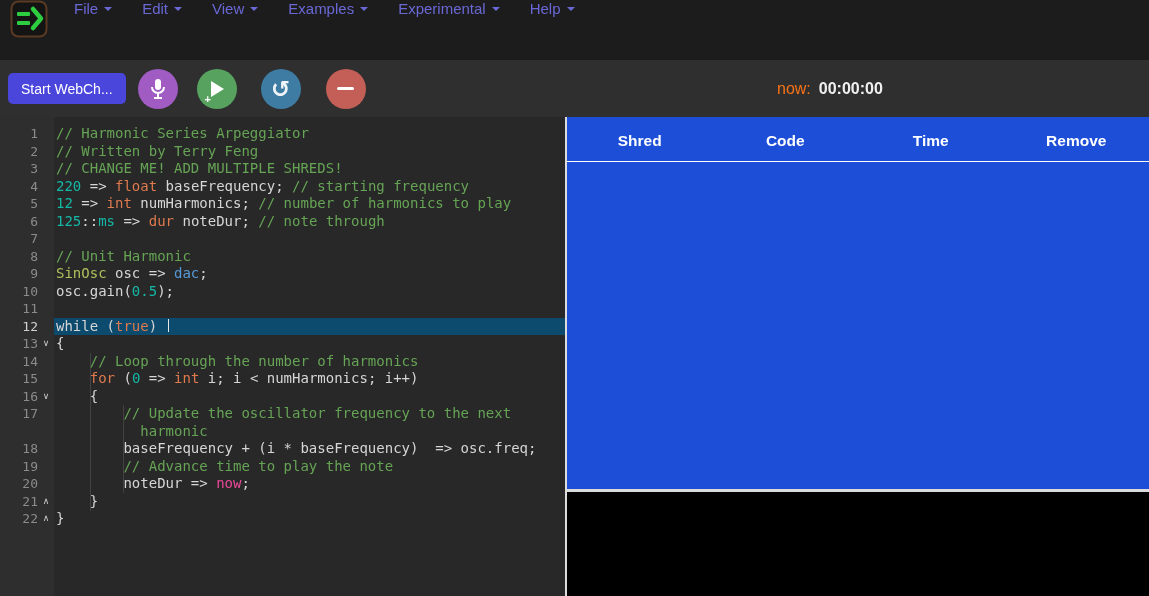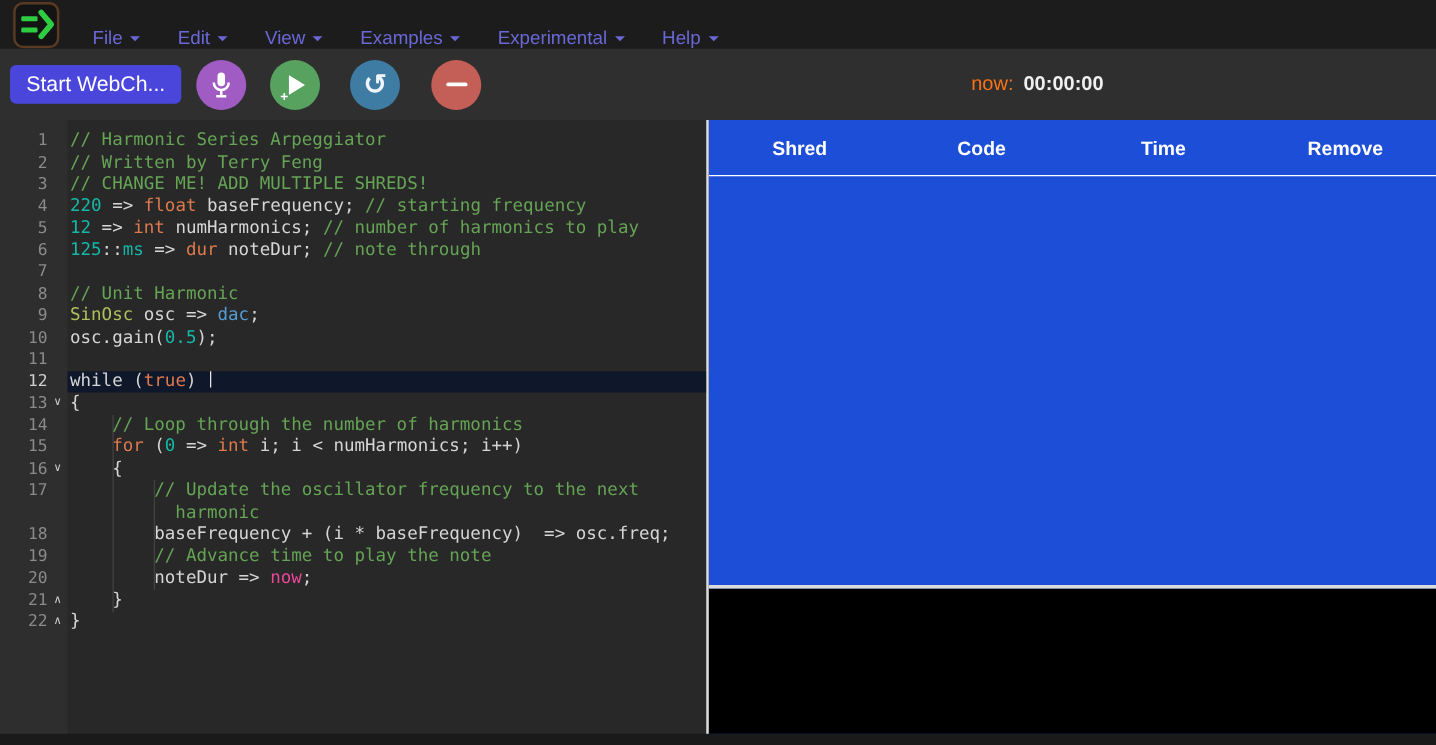--- a/index.html
+++ b/index.html
@@ -1,28 +1,28 @@
 <!DOCTYPE html>
 <html><head>
 <meta charset="utf-8">
 <style>
   *{margin:0;padding:0;box-sizing:border-box}
   html,body{width:1149px;height:596px;overflow:hidden}
   body{background:#1a1a1a;font-family:"Liberation Sans",sans-serif}
 
   
-  .navbar{height:39px;background:#1c1c1c;display:flex;align-items:flex-end;padding-left:10px}
+  .navbar{height:60px;background:#1c1c1c;display:flex;align-items:flex-start;padding-left:10px}
   .logo{width:38px;height:38px;margin-right:26px;flex:none}
   .menu-bar{display:flex;align-items:center;gap:30px}
   .menu-item{color:#6a68d6;font-size:15px;cursor:pointer;display:flex;align-items:center}
   .caret{width:0;height:0;border-left:4px solid transparent;border-right:4px solid transparent;border-top:4.5px solid #6a68d6;margin-left:6px;display:inline-block}
 
   
   .toolbar{height:57px;background:#2f2f2f;display:flex;align-items:center;padding-left:8px;position:relative}
-  .start-btn{height:31px;padding:0 13px;background:#4a45db;border:none;border-radius:5px;color:#fff;font-size:17px;font-family:inherit;cursor:pointer}
+  .start-btn{height:31px;padding:0 13px;background:#4a45db;border:none;border-radius:5px;color:#fff;font-size:14px;font-family:inherit;cursor:pointer}
   .cbtn{width:40px;height:40px;border-radius:50%;border:none;cursor:pointer;position:relative;display:flex;align-items:center;justify-content:center;color:#fff;flex:none}
   .mic-btn{background:#a05cc2;margin-left:12px}
   .play-btn{background:#58a25f;margin-left:19px}
   .replay-btn{background:#3e7ca3;margin-left:24px;font-size:23px;font-weight:bold;color:#eef4f8;font-family:"DejaVu Sans",sans-serif}
   .remove-btn{background:#c45f57;margin-left:25px}
   .minus-bar{width:17px;height:3.5px;background:#fff;border-radius:2px}
   .plus{position:absolute;left:8px;bottom:4px;font-size:11px;font-weight:bold;color:#fff;line-height:1}
   .now-area{position:absolute;left:777px;top:0;height:100%;display:flex;align-items:center;font-size:16px}
   .now-label{color:#f97316;font-weight:normal}
   .now-time{color:#f0f0f0;margin-left:8px;font-weight:600}
@@ -37,21 +37,21 @@
   .gutter-strip{position:absolute;left:0;top:0;bottom:0;width:54px;background:#2e2e2e}
   .indent-guide{position:absolute;width:1px;background:#424242}
   .guide-c4{left:90px;top:236px;height:158px}
   .guide-c8{left:123px;top:288px;height:88px}
   .erows{position:relative}
   .erow{display:flex;height:17.5px;line-height:17.5px;white-space:pre;cursor:text}
   .gut{width:54px;flex:none;display:flex}
   .ln{width:38px;text-align:right;color:#8b8b8b;font-size:13px}
   .fold{width:16px;text-align:center;color:#cfcfcf;font-size:9px;cursor:pointer;font-family:"DejaVu Sans",sans-serif}
   .cl{flex:1;padding-left:2px}
-  .erow.active .cl{background:#0f172a}
+  .erow.active .cl{background:#0c4a6e}
   .erow.active .ln{color:#d0d0d0}
   .tk-c{color:#66a455}.tk-k{color:#de7a4e}.tk-num{color:#14b8a6}.tk-ty{color:#b0c05c}.tk-fn{color:#569cd6}.tk-kw2{color:#ec4899}.tk-p{color:#d6d6d6}
   .tk-cursor{display:inline-block;width:1.5px;height:13px;background:#e8e8e8;margin-left:2px;vertical-align:-1px}
 
   
   .right-panel{flex:1;display:flex;flex-direction:column;background:#1d4ed8}
   .shred-section{flex:1;border-bottom:3px solid #dcdcdc;display:flex;flex-direction:column}
   .shred-header{display:flex;padding:15px 0 11px;border-bottom:1px solid #fff}
   .shred-header span{flex:1;text-align:center;color:#fff;font-size:15.5px;font-weight:bold}
   .shred-body{flex:1}

